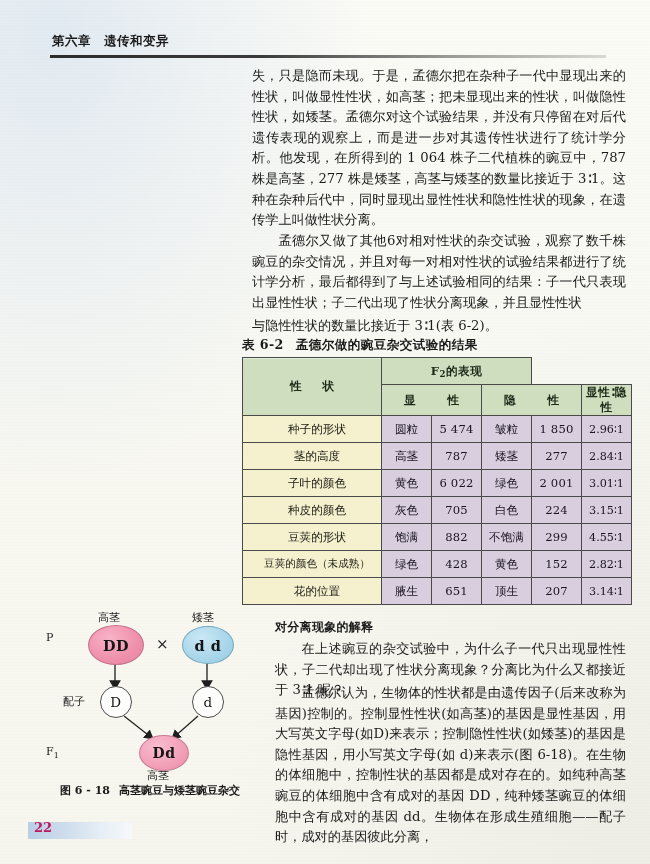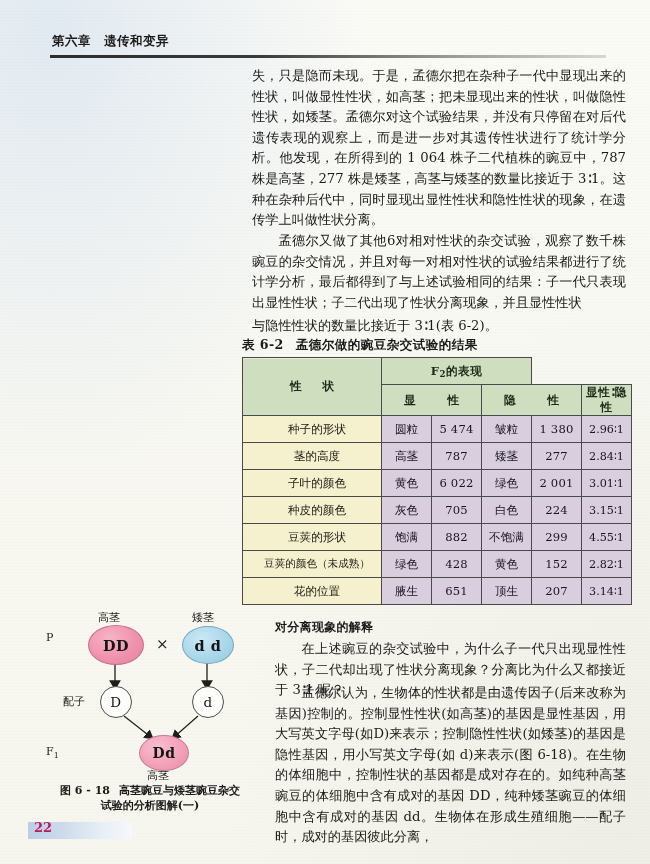--- a/index.html
+++ b/index.html
@@ -283,21 +283,21 @@
         <th class="sub-rec" colspan="2">隐  性</th>
         <th class="sub-ratio">显性∶隐性</th>
       </tr>
     </thead>
     <tbody id="tbody">
         <tr>
           <td class="trait">种子的形状</td>
           <td class="val">圆粒</td>
           <td class="val num">5 474</td>
           <td class="val">皱粒</td>
-          <td class="val num">1 380</td>
+          <td class="val num">1 850</td>
           <td class="val ratio">2.96∶1</td>
         </tr>
         <tr>
           <td class="trait">茎的高度</td>
           <td class="val">高茎</td>
           <td class="val num">787</td>
           <td class="val">矮茎</td>
           <td class="val num">277</td>
           <td class="val ratio">2.84∶1</td>
         </tr>
@@ -386,17 +386,16 @@
   <div class="ell dd-rec" style="left:136px; top:22px;">d d</div>
 
   <div class="ell gam" style="left:54px; top:82px;">D</div>
   <div class="ell gam" style="left:146px; top:82px;">d</div>
 
   <div class="ell f1" style="left:93px; top:131px;">Dd</div>
 </div>
 
 <div class="fig-caption">
   <span class="num">图 6 - 18</span><span>高茎豌豆与矮茎豌豆杂交</span>
-  <span class="l2">试验的分析图解(一)</span>
 </div>
 
 <div class="folio-bar"></div>
 <div class="folio-num">22</div>
 
 </body></html>

